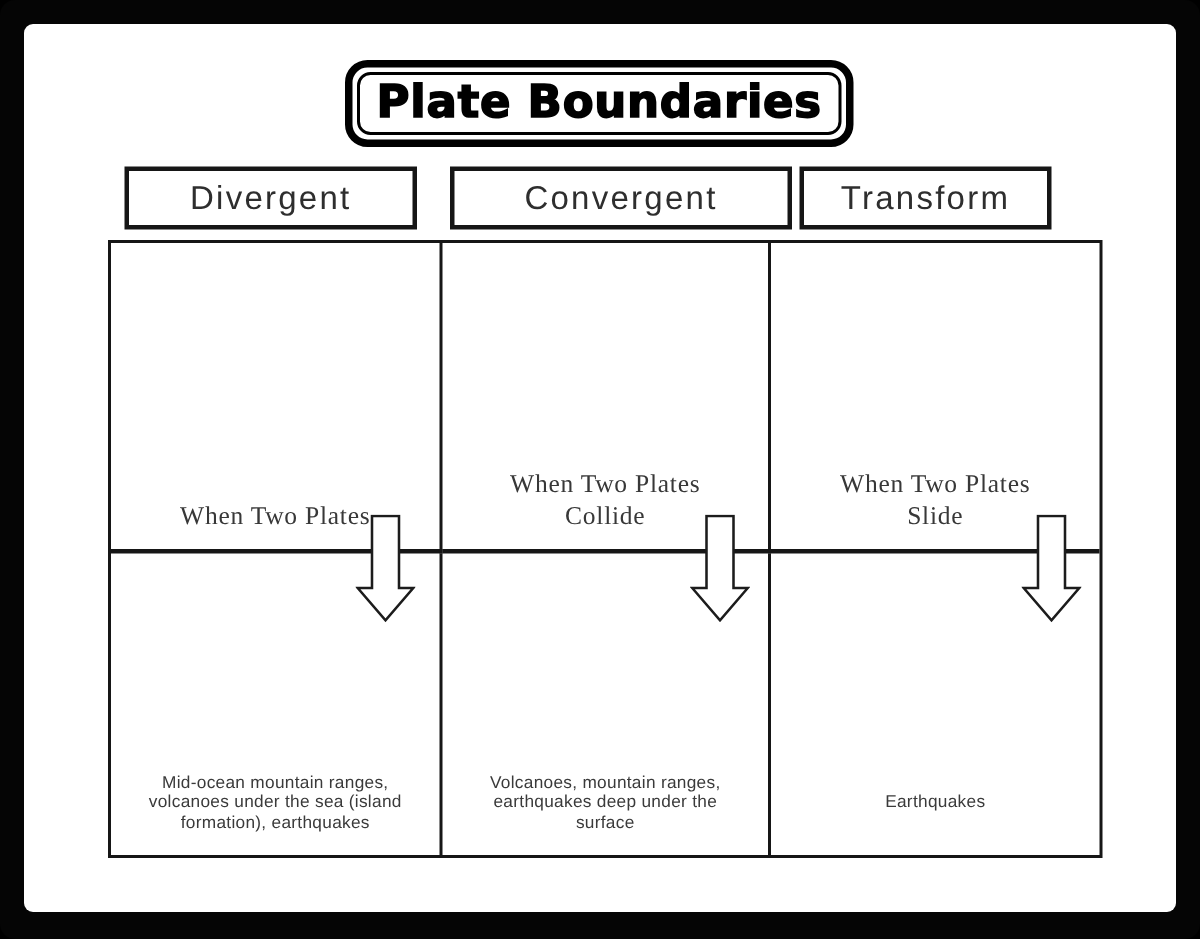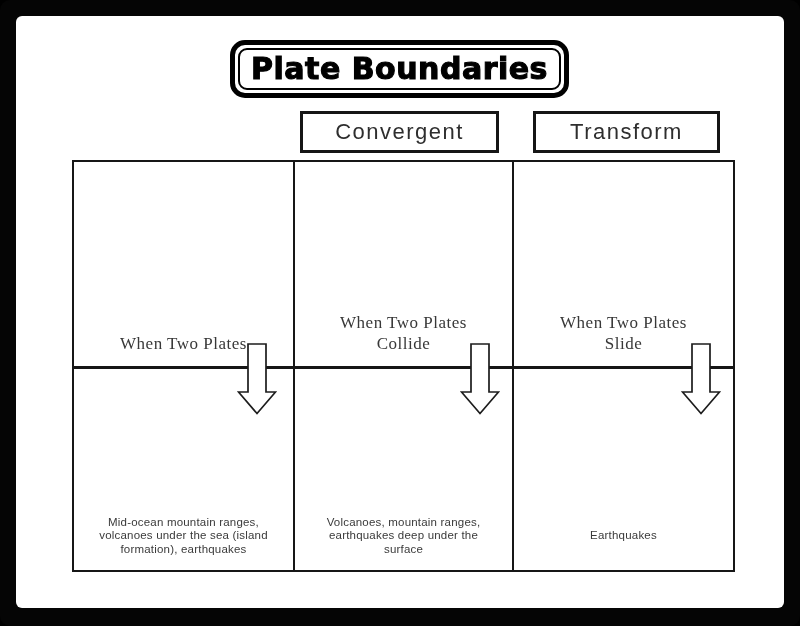--- a/index.html
+++ b/index.html
@@ -52,22 +52,22 @@
     position:absolute;top:95px;height:42px;
     box-sizing:border-box;
     border:3px solid #161616;
     background:#fff;
     display:flex;align-items:center;justify-content:center;
     font-size:22px;
     letter-spacing:1.5px;
     color:#2e2e2e;
   }
   .hdr-0{left:67px;width:195px;}
-  .hdr-1{left:284px;width:199px;}
-  .hdr-2{left:517px;width:187px;text-align:right;}
+  .hdr-1{left:284px;width:228px;}
+  .hdr-2{left:517px;width:168px;text-align:right;}
   
   .table{
     position:absolute;left:56px;top:144px;width:663px;height:412px;
     box-sizing:border-box;
     border:2px solid #161616;
     display:grid;
     grid-template-columns:221px 219px 1fr;
     grid-template-rows:207px 1fr;
     background:#fff;
   }
@@ -105,20 +105,23 @@
 
 <div class="frame">
   <div class="page">
 
     <div class="title-box">
       <div class="title-inner">
         <span class="title-text">Plate Boundaries</span>
       </div>
     </div>
 
+    <div class="hdr hdr-0">
+      <span>Divergent</span>
+    </div>
     <div class="hdr hdr-1">
       <span>Convergent</span>
     </div>
     <div class="hdr hdr-2">
       <span>Transform</span>
     </div>
 
     <div class="table">
 
       <div class="cell r1 c0">

